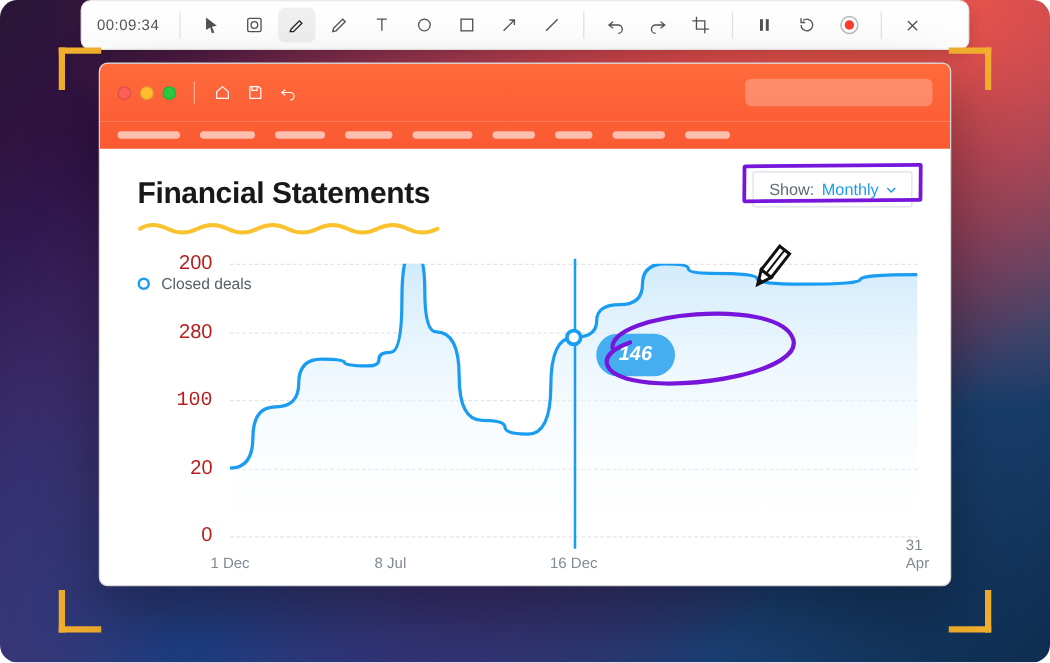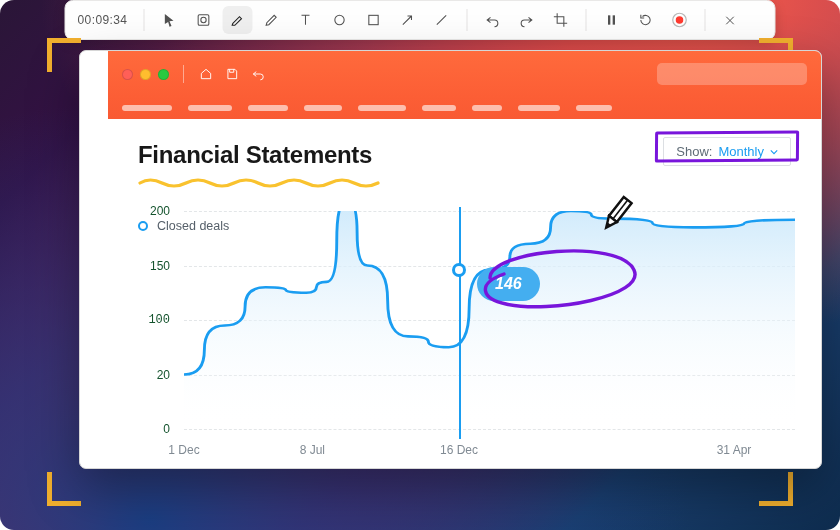--- a/index.html
+++ b/index.html
@@ -42,24 +42,23 @@
   
   .corner { position: absolute; width: 34px; height: 34px; border: 5px solid #f2b02e; }
   .corner.tl { top: 38px;  left: 47px;  border-right: none; border-bottom: none; }
   .corner.tr { top: 38px;  right: 47px; border-left: none;  border-bottom: none; }
   .corner.bl { bottom: 24px; left: 47px;  border-right: none; border-top: none; }
   .corner.br { bottom: 24px; right: 47px; border-left: none;  border-top: none; }
 
   
   .appwin {
     position: absolute; left: 79px; top: 50px;
-    width: 743px; height: 419px; background: #fff;
+    width: 682px; height: 419px; background: #fff;
     border-radius: 7px; overflow: hidden; border: 1px solid #d6d6d6;
     box-shadow: 0 20px 50px rgba(0,0,0,0.35);
-    padding-left: 28px;
   }
   .titlebar {
     height: 46px; background: linear-gradient(#ff6a3c,#fc5e35);
     display: flex; align-items: center; padding: 0 14px; gap: 10px;
   }
   .dots { display: flex; gap: 7px; }
   .dot { width: 11px; height: 11px; border-radius: 50%; }
   .dot.r { background: #ff5f57; box-shadow: inset 0 0 0 1px rgba(0,0,0,0.15);}
   .dot.y { background: #ffbd2e; box-shadow: inset 0 0 0 1px rgba(0,0,0,0.12);}
   .dot.g { background: #28c940; box-shadow: inset 0 0 0 1px rgba(0,0,0,0.12);}
@@ -95,21 +94,21 @@
     width: 144px; height: 31px;
     border: 3px solid #7815db; transform: rotate(-0.5deg) skewX(-1deg);
     border-radius: 2px;
   }
 
   .legend { display: flex; align-items: center; gap: 9px; color: #56606a; font-size: 12.5px; margin: 26px 4px 0 30px;}
   .legend .ring { width: 10px; height: 10px; border: 2.5px solid #1a9df1; border-radius: 50%; background:#fff;}
 
   .chart { position: absolute; left: 26px; right: 26px; top: 160px; height: 246px;}
   .y-axis { position: absolute; left:0; top:0; bottom:28px; width: 78px; }
-  .y-tick { position: absolute; right: 14px; font-size: 12px; color: #14532d; transform: translateY(-50%); }
+  .y-tick { position: absolute; right: 14px; font-size: 16px; color: #b91c1c; transform: translateY(-50%); }
   .grid { position: absolute; left: 78px; right: 0; top:0; bottom:28px; }
   .gline { position:absolute; left:0; right:0; height:0; border-top:1px dashed #e3e6e8; }
   .x-tick { position:absolute; bottom:0; font-size:12px; color:#808a93; transform: translateX(-50%); }
 
   .plot { position: absolute; left:78px; right:0; top:0; bottom:28px; }
   .marker-line { position:absolute; width:0; border-left: 2px solid #1a9df1; top: -4px; bottom: -10px;}
   .marker-dot { position:absolute; width:14px; height:14px; border:3.5px solid #1a9df1; background:#fff; border-radius:50%; transform: translate(-50%,-50%); }
   .tooltip {
     position:absolute; background:#44aef0; color:#fff; font-weight:700; font-size: 16px;
     padding: 8px 18px; border-radius: 18px; transform: translateY(-50%);
@@ -281,21 +280,21 @@
   <div class="legend">
     <span class="ring"></span>
     <span>Closed deals</span>
   </div>
 
   <div class="chart">
     <div class="y-axis" id="y-axis">
         <div class="y-tick" style="top: 218px;">0</div>
         <div class="y-tick" style="top: 163.5px;">20</div>
         <div class="y-tick" style="top: 109px; font-family: Liberation Mono, monospace;">100</div>
-        <div class="y-tick" style="top: 54.5px;">150</div>
+        <div class="y-tick" style="top: 54.5px;">280</div>
         <div class="y-tick" style="top: 0px;">200</div>
       </div>
     <div class="grid" id="grid">
         <div class="gline" style="top: 218px;"></div>
         <div class="gline" style="top: 163.5px;"></div>
         <div class="gline" style="top: 109px;"></div>
         <div class="gline" style="top: 54.5px;"></div>
         <div class="gline" style="top: 0px;"></div>
       </div>
     <div class="plot" id="plot">

